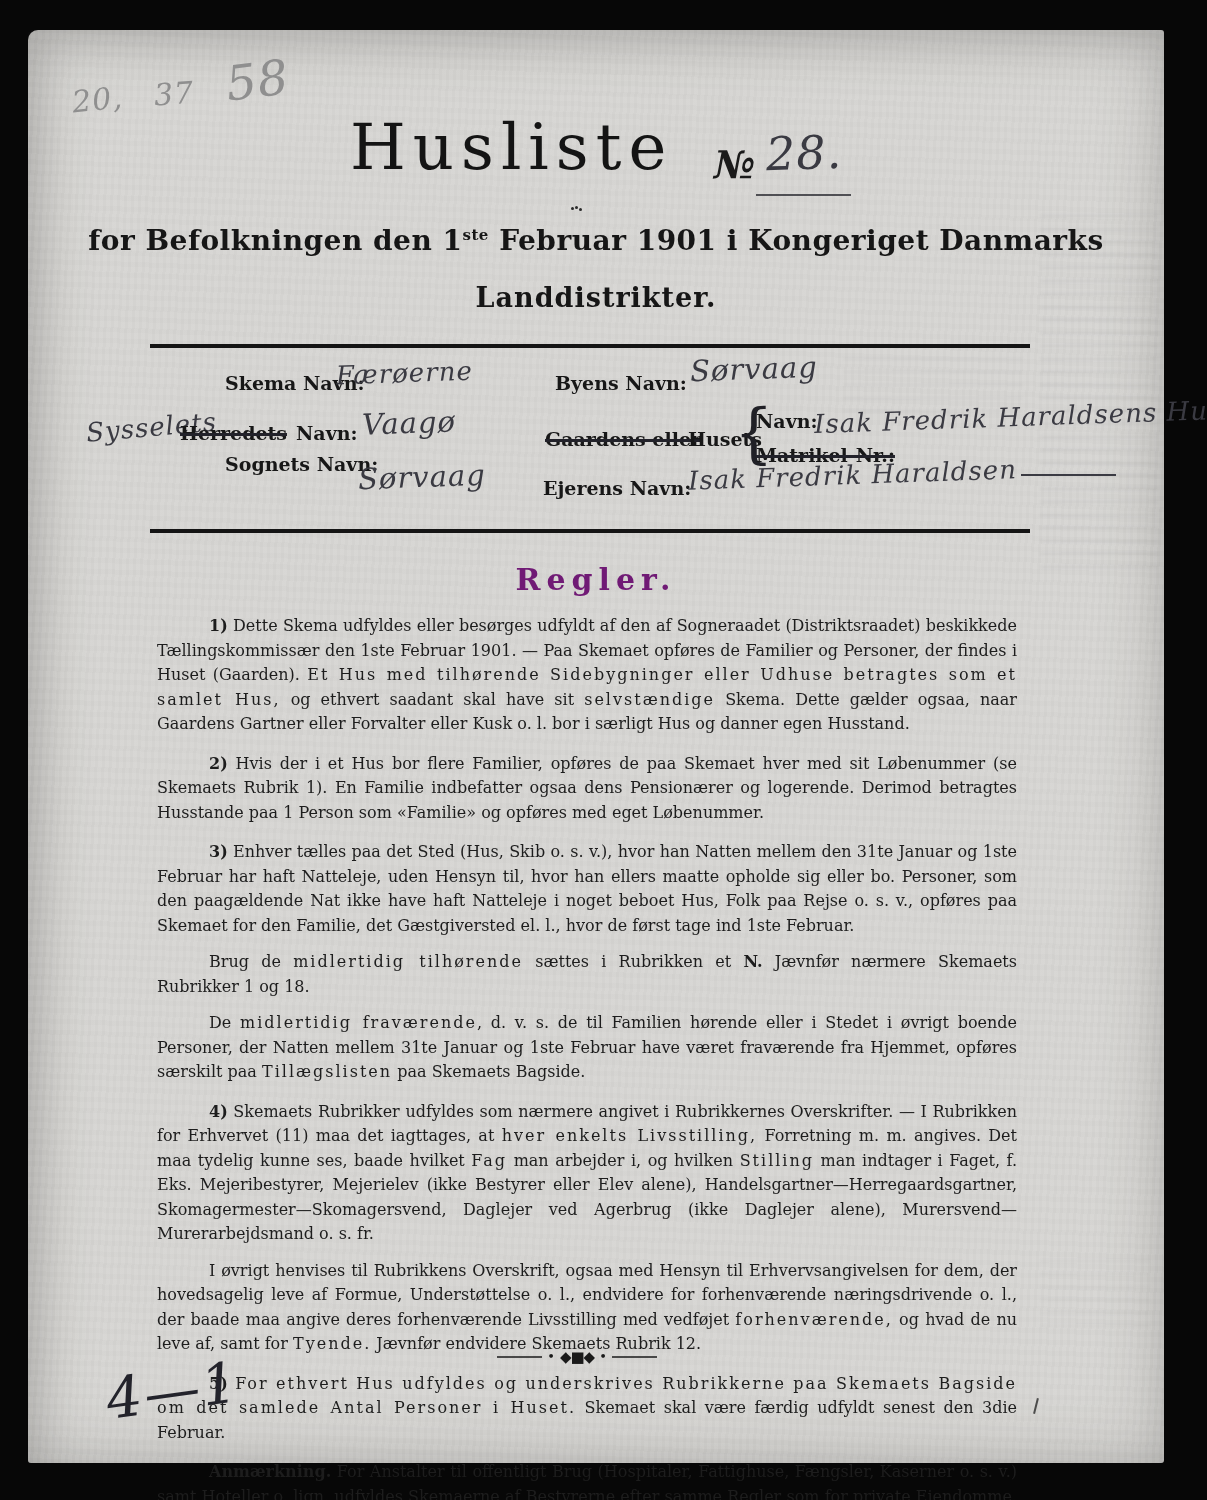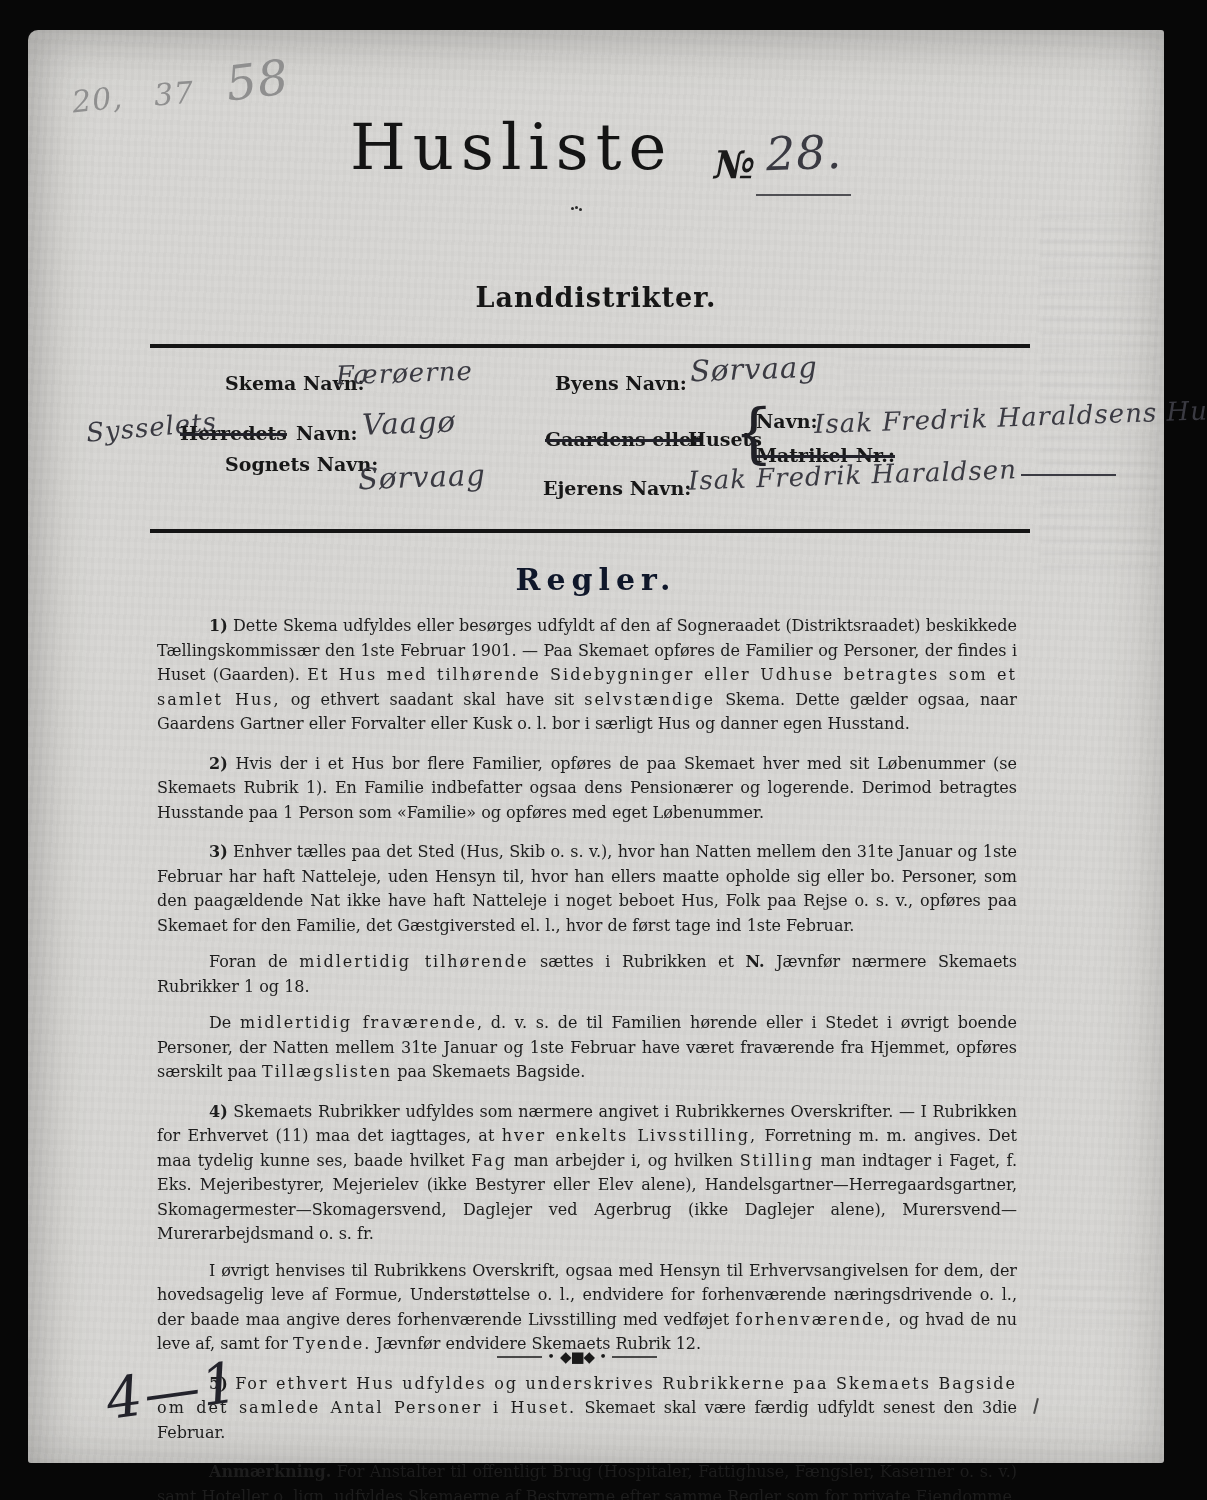--- a/index.html
+++ b/index.html
@@ -27,21 +27,21 @@
   .landdistrikter{width:100%;text-align:center;font-size:27px;font-weight:bold;letter-spacing:1px;color:#161616;}
   .hr{background:#141414;height:4px;}
   .thin-line{background:rgba(35,35,42,.75);height:2px;}
   
   .flabel{font-size:19px;font-weight:bold;color:#171717;white-space:nowrap;}
   .hand-lg{font-size:29px;}
   .hand-md{font-size:26px;}
   .brace{font-size:62px;font-weight:400;color:#202026;transform:scaleY(1.05);display:inline-block;}
   .flourish{display:inline-block;width:95px;border-bottom:2px solid #3a3a42;vertical-align:8px;margin-left:4px;}
   
-  .regler-head{width:100%;text-align:center;font-size:30px;font-weight:bold;letter-spacing:6px;color:#0f172a;}
+  .regler-head{width:100%;text-align:center;font-size:30px;font-weight:bold;letter-spacing:6px;color:#701a75;}
   .rules{font-size:16px;line-height:24.5px;text-align:justify;color:#1d1d1d;}
   .rule-para{text-indent:52px;margin:12px;}
   .rule-para.gap{margin-top:15px;}
   .rules .lead{font-weight:bold;}
   .rules .spaced{letter-spacing:2px;}
   .rules .bold{font-weight:bold;}
   
   .ornament{display:flex;align-items:center;justify-content:center;gap:5px;color:#1a1a1a;}
   .orn-line{width:52px;height:2px;background:rgba(25,25,25,.75);}
   .orn-dot{font-size:13px;line-height:10px;}
@@ -70,20 +70,21 @@
     <span class="abs title-no" style="left:686px;top:112px;">№</span>
     <span class="abs hand title-no-val" style="left:738px;top:96px;">28.</span>
     <span class="abs thin-line" style="left:728px;top:164px;width:95px;height:1.5px;"></span>
 
     <span class="abs title-orn" style="left:543px;top:176px;">
         <i></i>
         <i></i>
         <i></i>
       </span>
 
+    <div class="abs subtitle" style="left:0;top:194px;"><span>for Befolkningen den 1</span><sup>ste</sup><span> Februar 1901 i Kongeriget Danmarks</span></div>
     <div class="abs landdistrikter" style="left:0;top:252px;">Landdistrikter.</div>
 
     <div class="abs hr" style="left:122px;top:314px;width:880px;"></div>
 
     <span class="abs flabel" style="left:197px;top:342px;">Skema Navn:</span>
     <span class="abs hand hand-md" style="left:308px;top:328px;">Færøerne</span>
     <span class="abs flabel" style="left:527px;top:342px;">Byens Navn:</span>
     <span class="abs hand hand-lg" style="left:662px;top:322px;">Sørvaag</span>
 
     <span class="abs hand hand-md" style="left:58px;top:382px;transform:rotate(-5deg);">Sysselets</span>
@@ -103,21 +104,21 @@
     <span class="abs flabel" style="left:515px;top:447px;">Ejerens Navn:</span>
     <span class="abs" style="left:660px;top:430px;white-space:nowrap;"><span class="hand hand-md">Isak Fredrik Haraldsen</span><span class="flourish"></span></span>
 
     <div class="abs hr" style="left:122px;top:499px;width:880px;height:3.5px;"></div>
 
     <div class="abs regler-head" style="left:0;top:532px;">Regler.</div>
     <div class="abs rules" id="rules-container" style="left:117px;top:572px;width:884px;">
         <div class="rule-para"><span class="lead">1)</span><span class="plain"> Dette Skema udfyldes eller besørges udfyldt af den af Sogneraadet (Distriktsraadet) beskikkede Tællingskommissær den 1ste Februar 1901. — Paa Skemaet opføres de Familier og Personer, der findes i Huset (Gaarden).  </span><span class="spaced">Et Hus med tilhørende Sidebygninger eller Udhuse betragtes som et samlet Hus,</span><span class="plain"> og ethvert saadant skal have sit </span><span class="spaced">selvstændige</span><span class="plain"> Skema.  Dette gælder ogsaa, naar Gaardens Gartner eller Forvalter eller Kusk o. l. bor i særligt Hus og danner egen Husstand.</span></div>
         <div class="rule-para gap"><span class="lead">2)</span><span class="plain"> Hvis der i et Hus bor flere Familier, opføres de paa Skemaet hver med sit Løbenummer (se Skemaets Rubrik 1).  En Familie indbefatter ogsaa dens Pensionærer og logerende.  Derimod betragtes Husstande paa 1 Person som «Familie» og opføres med eget Løbenummer.</span></div>
         <div class="rule-para gap"><span class="lead">3)</span><span class="plain"> Enhver tælles paa det Sted (Hus, Skib o. s. v.), hvor han Natten mellem den 31te Januar og 1ste Februar har haft Natteleje, uden Hensyn til, hvor han ellers maatte opholde sig eller bo.  Personer, som den paagældende Nat ikke have haft Natteleje i noget beboet Hus, Folk paa Rejse o. s. v., opføres paa Skemaet for den Familie, det Gæstgiversted el. l., hvor de først tage ind 1ste Februar.</span></div>
-        <div class="rule-para"><span class="plain">Foran de </span><span class="spaced">midlertidig tilhørende</span><span class="plain"> sættes i Rubrikken et </span><span class="bold">N.</span><span class="plain">  Jævnfør nærmere Skemaets Rubrikker 1 og 18.</span></div>
+        <div class="rule-para"><span class="plain">Brug de </span><span class="spaced">midlertidig tilhørende</span><span class="plain"> sættes i Rubrikken et </span><span class="bold">N.</span><span class="plain">  Jævnfør nærmere Skemaets Rubrikker 1 og 18.</span></div>
         <div class="rule-para"><span class="plain">De </span><span class="spaced">midlertidig fraværende</span><span class="plain">, d. v. s. de til Familien hørende eller i Stedet i øvrigt boende Personer, der Natten mellem 31te Januar og 1ste Februar have været fraværende fra Hjemmet, opføres særskilt paa </span><span class="spaced">Tillægslisten</span><span class="plain"> paa Skemaets Bagside.</span></div>
         <div class="rule-para gap"><span class="lead">4)</span><span class="plain"> Skemaets Rubrikker udfyldes som nærmere angivet i Rubrikkernes Overskrifter. — I Rubrikken for Erhvervet (11) maa det iagttages, at </span><span class="spaced">hver enkelts Livsstilling,</span><span class="plain"> Forretning m. m. angives.  Det maa tydelig kunne ses, baade hvilket </span><span class="spaced">Fag</span><span class="plain"> man arbejder i, og hvilken </span><span class="spaced">Stilling</span><span class="plain"> man indtager i Faget, f. Eks. Mejeribestyrer, Mejerielev (ikke Bestyrer eller Elev alene), Handelsgartner—Herregaardsgartner, Skomagermester—Skomagersvend, Daglejer ved Agerbrug (ikke Daglejer alene), Murersvend—Murerarbejdsmand o. s. fr.</span></div>
         <div class="rule-para"><span class="plain">I øvrigt henvises til Rubrikkens Overskrift, ogsaa med Hensyn til Erhvervsangivelsen for dem, der hovedsagelig leve af Formue, Understøttelse o. l., endvidere for forhenværende næringsdrivende o. l., der baade maa angive deres forhenværende Livsstilling med vedføjet </span><span class="spaced">forhenværende,</span><span class="plain"> og hvad de nu leve af, samt for </span><span class="spaced">Tyende.</span><span class="plain">  Jævnfør endvidere Skemaets Rubrik 12.</span></div>
         <div class="rule-para gap"><span class="lead">5)</span><span class="spaced"> For ethvert Hus udfyldes og underskrives Rubrikkerne paa Skemaets Bagside om det samlede Antal Personer i Huset.</span><span class="plain">  Skemaet skal være færdig udfyldt senest den 3die Februar.</span></div>
         <div class="rule-para gap"><span class="lead">Anmærkning.</span><span class="plain">  For Anstalter til offentligt Brug (Hospitaler, Fattighuse, Fængsler, Kaserner o. s. v.) samt Hoteller o. lign. udfyldes Skemaerne af Bestyrerne efter samme Regler som for private Ejendomme.  Bestyrerens eller Opsynspersonalets særlige Husholdninger skulle opføres med særskilt Løbenummer, saaledes som det sker med Familierne i de private Huse (jfr. Rubrik 1).</span></div>
       </div>
 
     <div class="abs ornament" style="left:469px;top:1320px;width:160px;">
       <span class="orn-line"></span>
       <span class="orn-dot">•</span>

